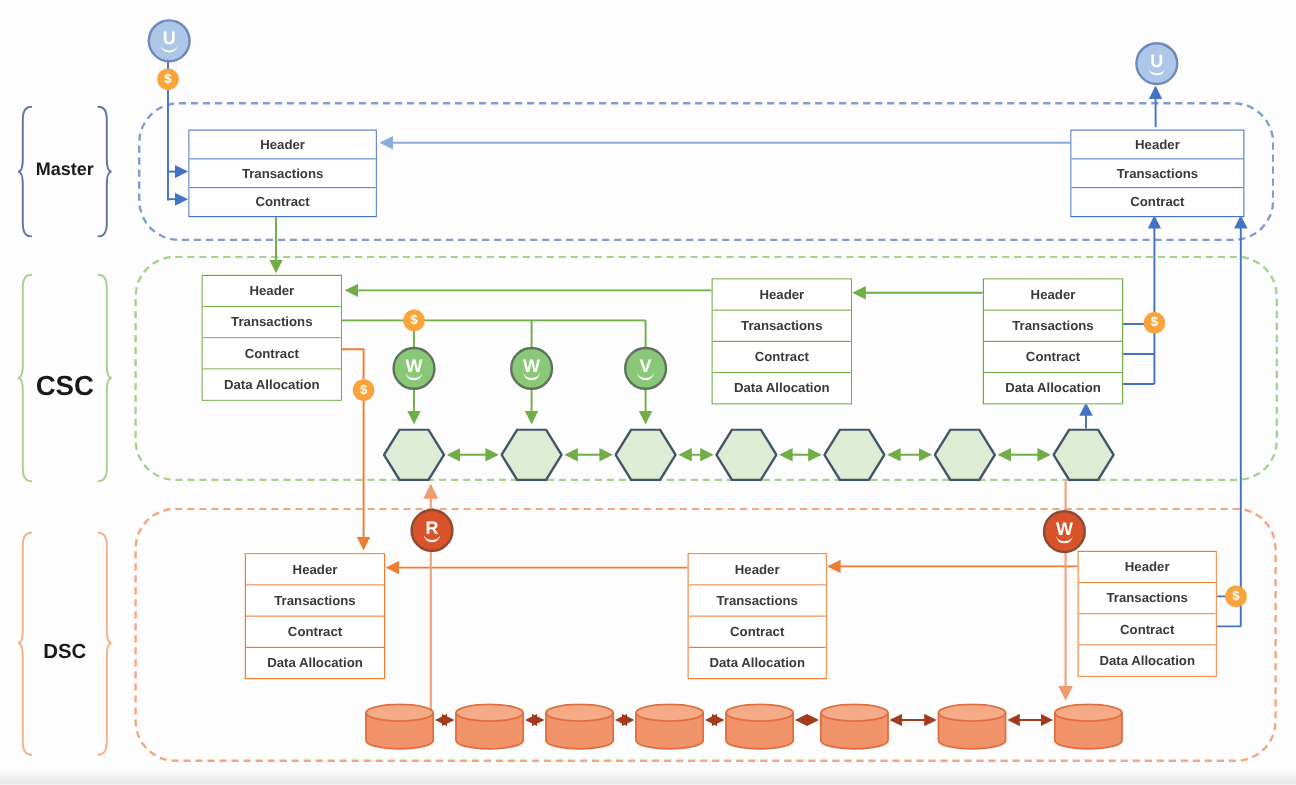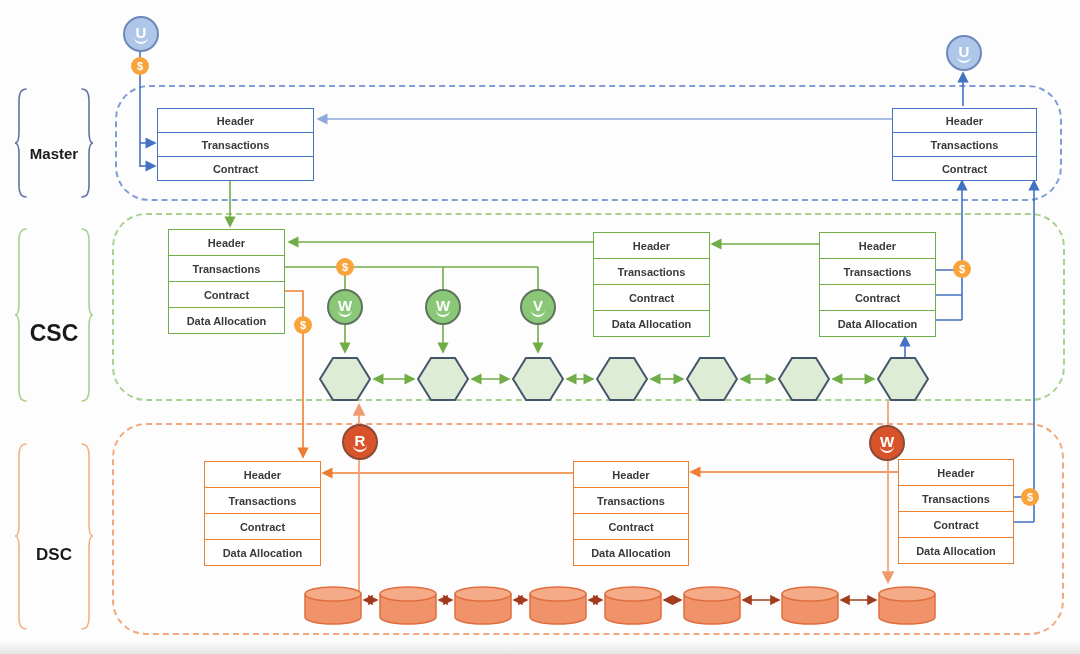--- a/index.html
+++ b/index.html
@@ -25,21 +25,21 @@
   .circle.big{width:36px;height:36px;font-size:15px;}
   .circle.big span{position:relative;top:-2px;}
   .circle.big::after{content:"";position:absolute;bottom:6px;left:50%;margin-left:-7px;width:14px;height:7px;
           border-bottom:2px solid rgba(255,255,255,.95);border-radius:0 0 12px 12px;}
   .circle.user{background:#aec6e8;border:2px solid #6d88bb;}
   .circle.gcirc{background:#8ac878;border:2px solid #5d735d;}
   .circle.ocirc{background:#d9532a;border:2px solid #8a4a36;}
   .circle.token{width:18px;height:18px;background:#f9a43a;font-size:11px;z-index:5;}
   .hexnode,.cylnode{position:absolute;z-index:2;}
   .brace{position:absolute;z-index:2;}
-  .layer-label{position:absolute;z-index:2;color:#1a1a1a;font-weight:bold;text-align:center;margin-top:12px;}
+  .layer-label{position:absolute;z-index:2;color:#1a1a1a;font-weight:bold;text-align:center;}
   #bottom-band{position:absolute;left:0;right:0;bottom:0;height:14px;z-index:6;
           background:linear-gradient(#fdfdfd,#e6e6e6);}
 </style>
 </head>
 <body>
 
 <div id="canvas">
 
   <div class="frame master" style="left:115px;top:85px;width:943px;height:112px;"></div>
   <div class="frame csc" style="left:112px;top:213px;width:949px;height:184px;"></div>

